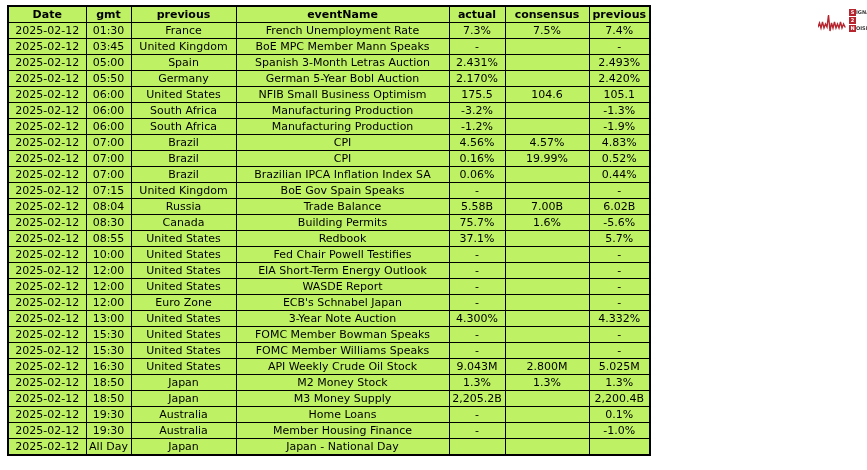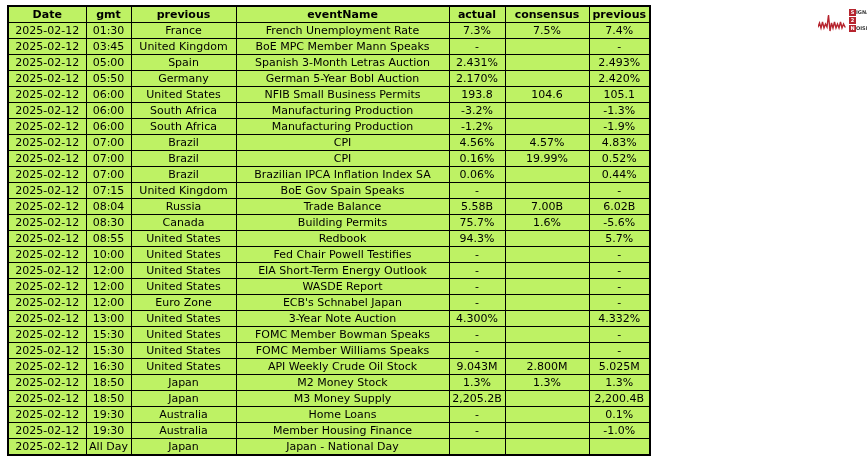--- a/index.html
+++ b/index.html
@@ -131,22 +131,22 @@
         <td>Germany</td>
         <td>German 5-Year Bobl Auction</td>
         <td>2.170%</td>
         <td></td>
         <td>2.420%</td>
       </tr>
       <tr>
         <td>2025-02-12</td>
         <td>06:00</td>
         <td>United States</td>
-        <td>NFIB Small Business Permits</td>
-        <td>193.8</td>
+        <td>NFIB Small Business Optimism</td>
+        <td>175.5</td>
         <td>104.6</td>
         <td>105.1</td>
       </tr>
       <tr>
         <td>2025-02-12</td>
         <td>06:00</td>
         <td>South Africa</td>
         <td>Manufacturing Production</td>
         <td>-3.2%</td>
         <td></td>
@@ -213,21 +213,21 @@
         <td>Building Permits</td>
         <td>75.7%</td>
         <td>1.6%</td>
         <td>-5.6%</td>
       </tr>
       <tr>
         <td>2025-02-12</td>
         <td>08:55</td>
         <td>United States</td>
         <td>Redbook</td>
-        <td>94.3%</td>
+        <td>37.1%</td>
         <td></td>
         <td>5.7%</td>
       </tr>
       <tr>
         <td>2025-02-12</td>
         <td>10:00</td>
         <td>United States</td>
         <td>Fed Chair Powell Testifies</td>
         <td>-</td>
         <td></td>

